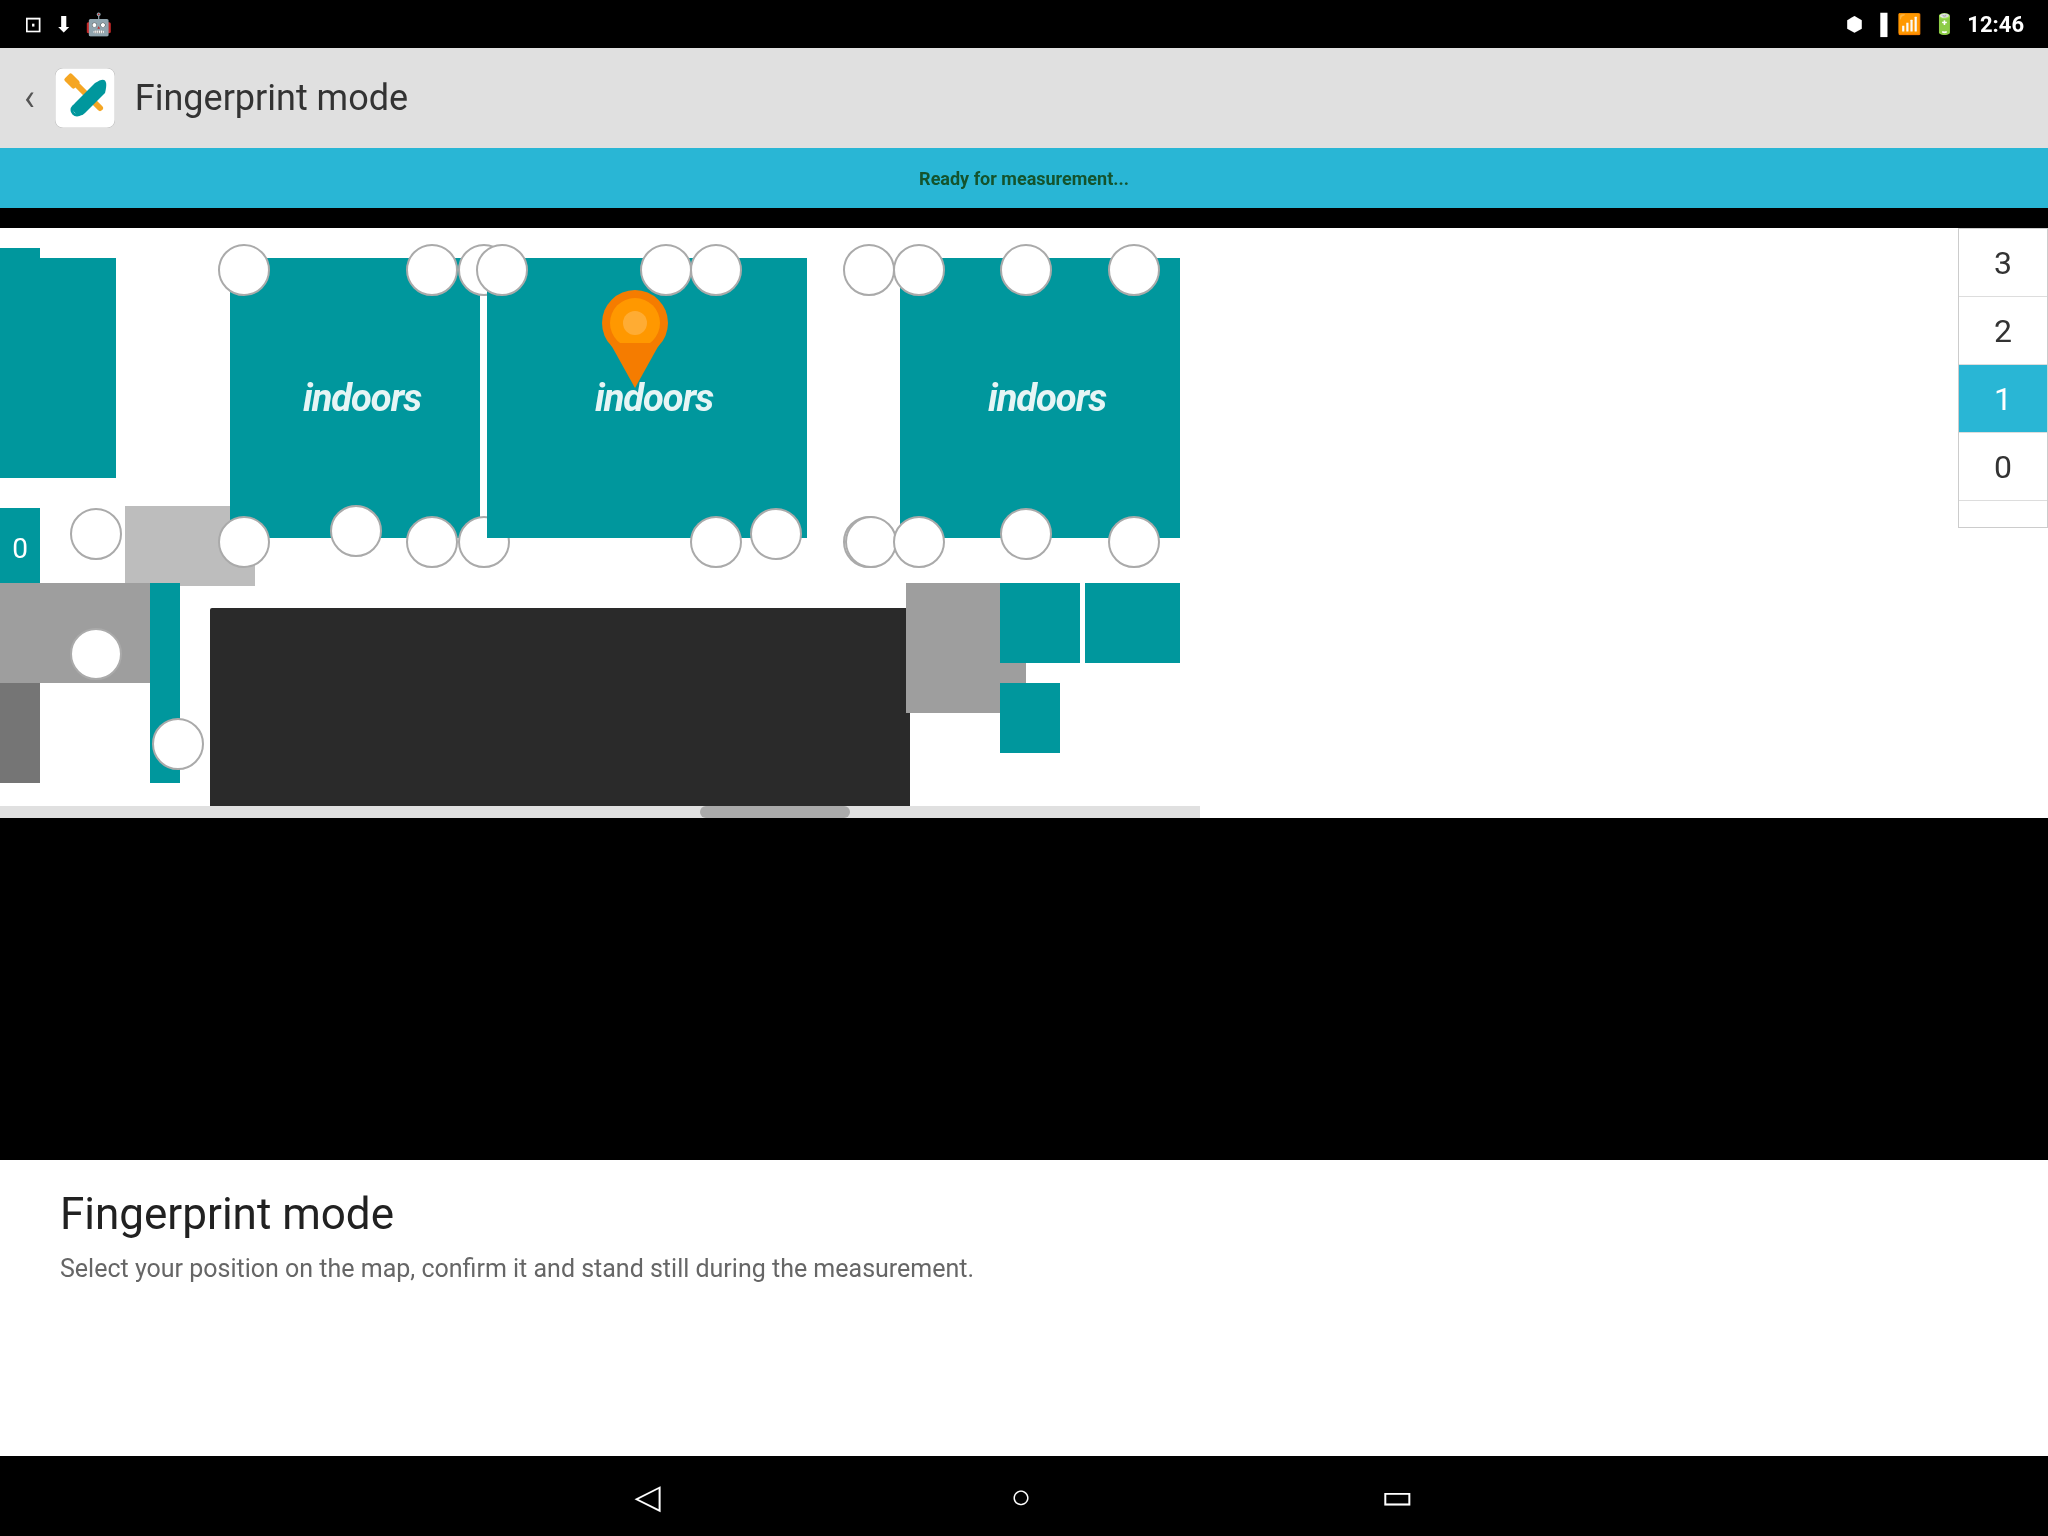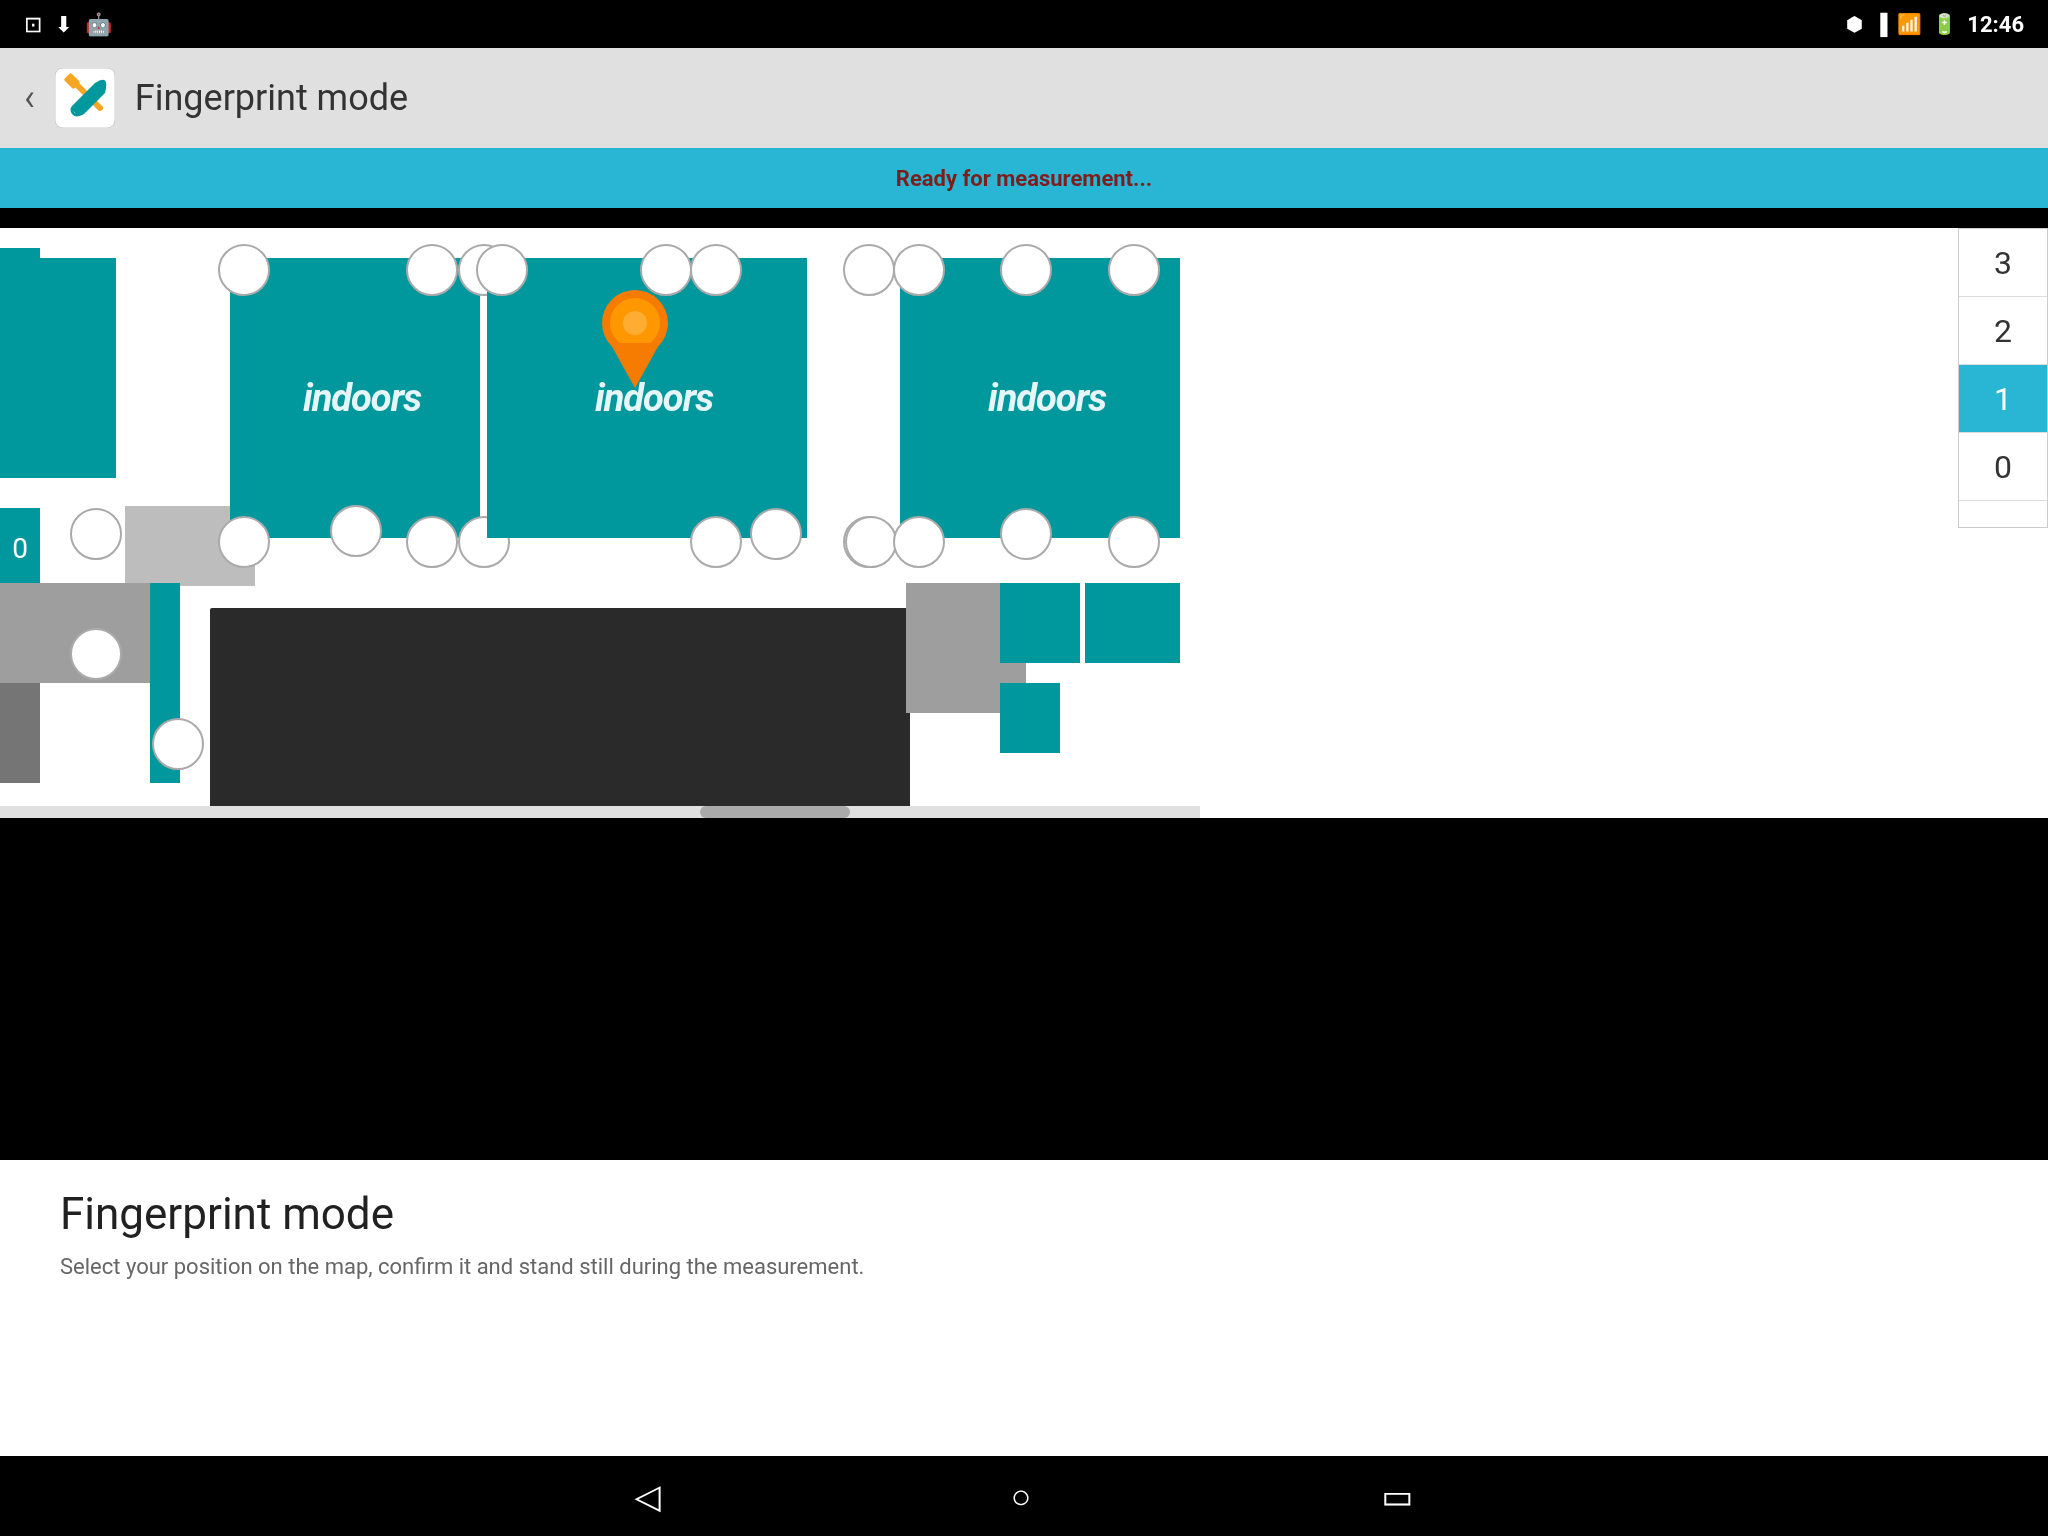--- a/index.html
+++ b/index.html
@@ -71,22 +71,22 @@
     
     #status-banner {
       width: 100%;
       height: 60px;
       background: #29b6d5;
       display: flex;
       align-items: center;
       justify-content: center;
     }
     #status-text {
-      color: #7f1d1d;
-      font-size: 22px;
+      color: #14532d;
+      font-size: 18px;
       font-weight: bold;
     }
 
     
     #map-area {
       width: 100%;
       height: 780px;
       background: #fff;
       position: relative;
       top: 20px;
@@ -343,20 +343,20 @@
   <div id="floor-sidebar" style="position:absolute; right:0; top:0; width:90px; background:#fff; border-left:1px solid #ccc; border-bottom:1px solid #ccc;">
     <div class="floor-item" style="height:68px; display:flex; align-items:center; justify-content:center; font-size:32px; color:#333; border-bottom:1px solid #ddd;">3</div>
     <div class="floor-item" style="height:68px; display:flex; align-items:center; justify-content:center; font-size:32px; color:#333; border-bottom:1px solid #ddd;">2</div>
     <div class="floor-item active" style="height:68px; display:flex; align-items:center; justify-content:center; font-size:32px; color:#fff; background:#29b6d5; border-bottom:1px solid #ddd;">1</div>
     <div class="floor-item" style="height:68px; display:flex; align-items:center; justify-content:center; font-size:32px; color:#333; border-bottom:1px solid #ddd;">0</div>
   </div>
 </div>
 
 <div id="bottom-panel" style="width:100%; background:#fff; padding:28px 60px 10px 60px; position:absolute; bottom:80px; left:0; height:296px;">
   <h2 id="mode-title" style="font-size:44px; color:#212121; font-weight:normal; margin-bottom:14px;">Fingerprint mode</h2>
-  <p id="mode-description" style="font-size:22px; color:#666; margin-bottom:24px;">Select your position on the map, confirm it and stand still during the measurement.</p>
+  <p id="mode-description" style="font-size:25px; color:#666; margin-bottom:24px;">Select your position on the map, confirm it and stand still during the measurement.</p>
 </div>
 
 <div id="nav-bar" style="width:100%; height:80px; background:#000; display:flex; align-items:center; justify-content:center; gap:350px; position:absolute; bottom:0;">
   <span style="color:#fff; font-size:34px; cursor:pointer;">◁</span>
   <span style="color:#fff; font-size:34px; cursor:pointer;">○</span>
   <span style="color:#fff; font-size:34px; cursor:pointer;">▭</span>
 </div>
 
 </body></html>

